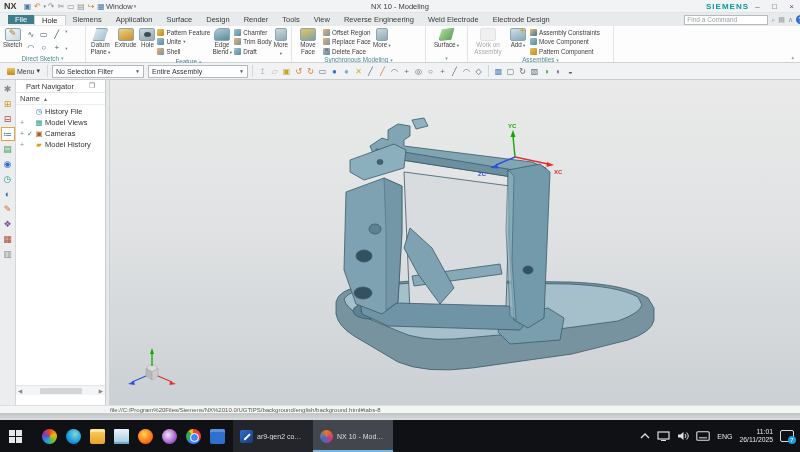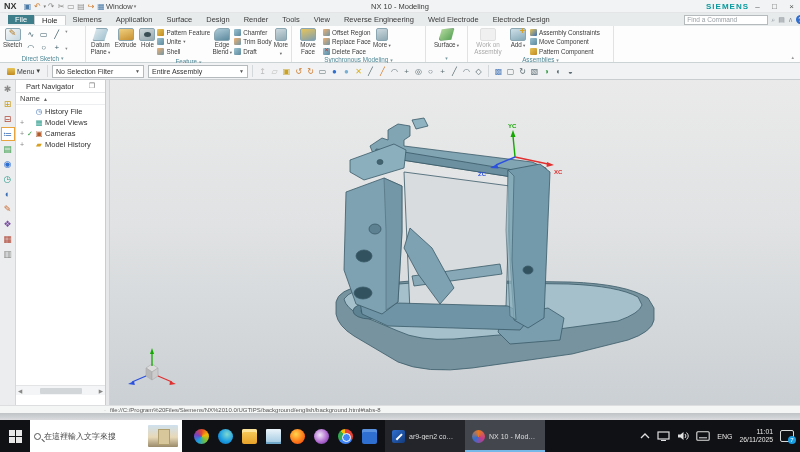--- a/index.html
+++ b/index.html
@@ -658,25 +658,20 @@
 
   <div id="taskbar">
     <div id="startbtn">
       <span class="winlogo">
           <span></span>
           <span></span>
           <span></span>
           <span></span>
         </span>
     </div>
-    <div id="tsearch">
-      <span class="mag"></span>
-      <input placeholder="在這裡輸入文字來搜" style="">
-      <span id="bingimg"></span>
-    </div>
     <div id="taskicons">
       <span class="app" data-icon="photos"></span>
         <span class="app" data-icon="edge"></span>
         <span class="app" data-icon="explorer"></span>
         <span class="app" data-icon="notepad"></span>
         <span class="app" data-icon="firefox"></span>
         <span class="app" data-icon="viewer3d"></span>
         <span class="app" data-icon="chrome"></span>
         <span class="app" data-icon="calculator"></span>
     </div>

